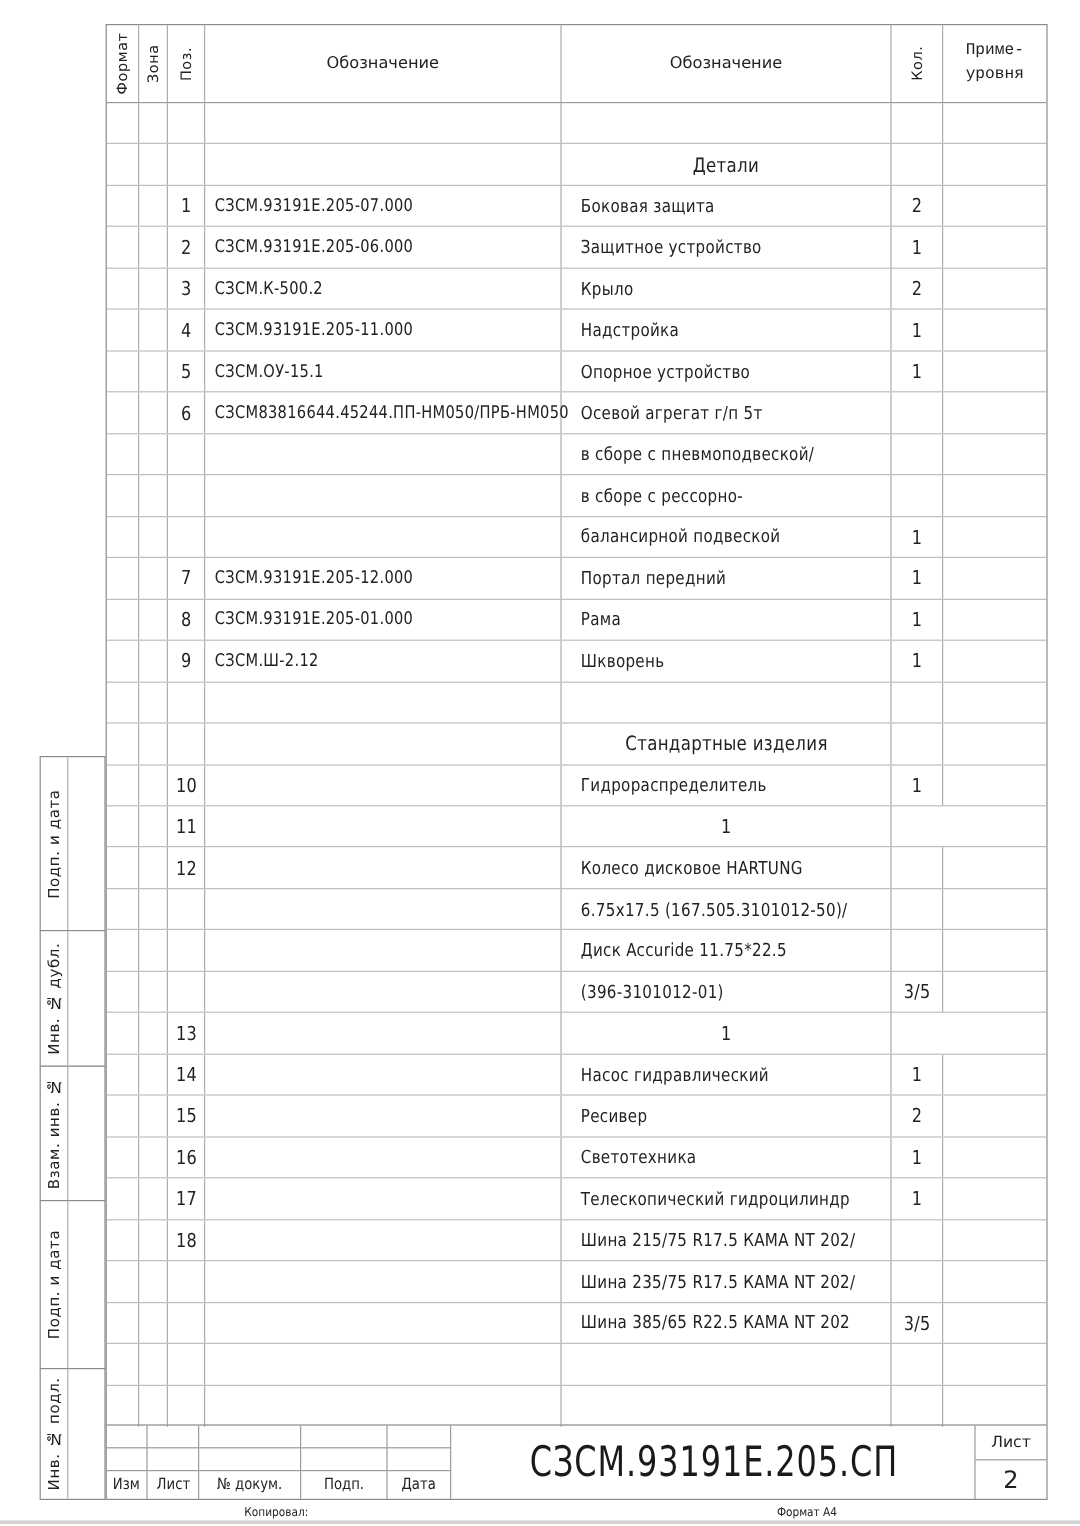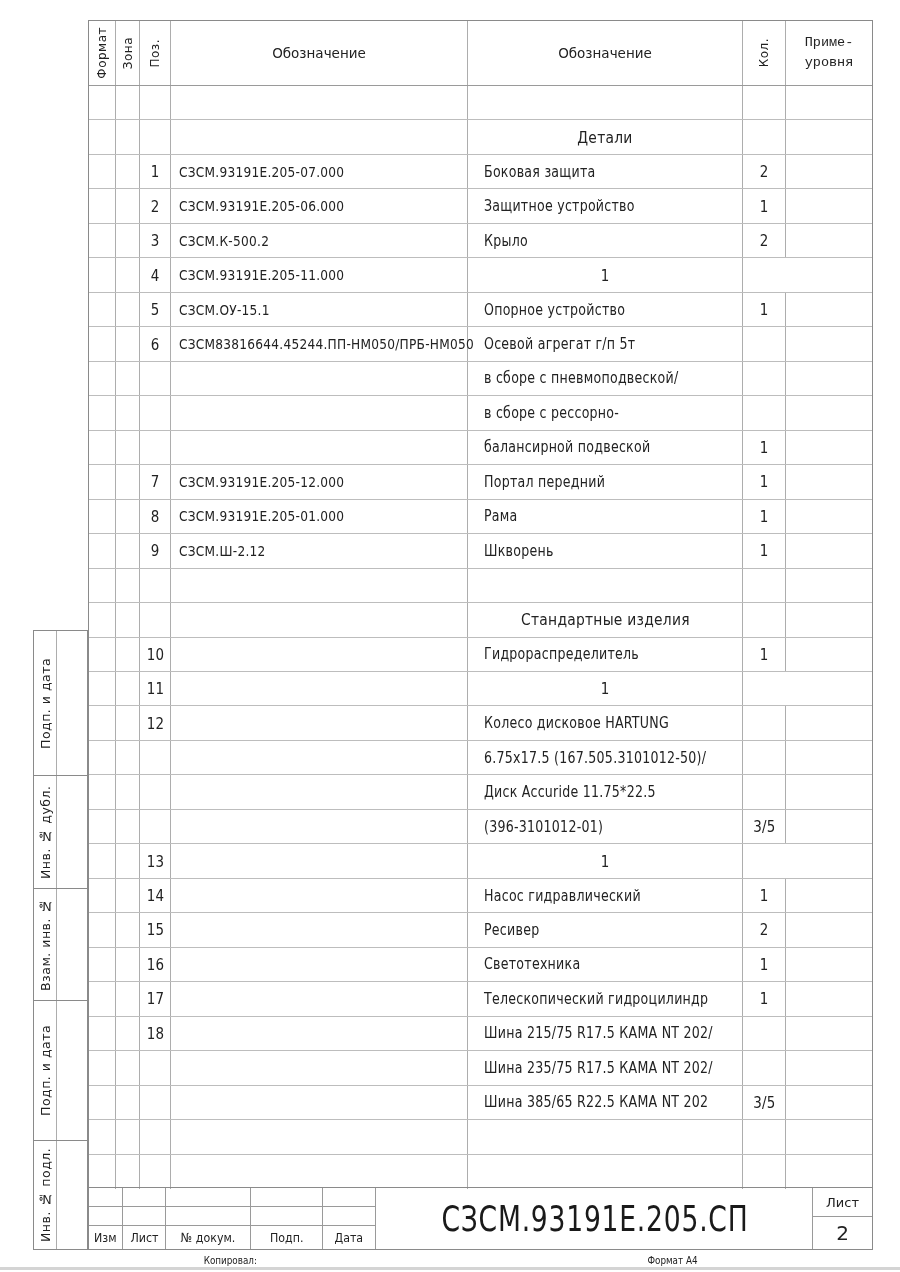--- a/index.html
+++ b/index.html
@@ -283,20 +283,23 @@
         </div>
         <div class="row">
           <div class="cell c0"></div>
           <div class="cell c1"></div>
           <div class="cell c2">
             <span class="txt">4</span>
           </div>
           <div class="cell c3">
             <span class="txt">СЗСМ.93191Е.205-11.000</span>
           </div>
+          <div class="cell c4">
+            <span class="txt">Надстройка</span>
+          </div>
           <div class="cell c5">
             <span class="txt">1</span>
           </div>
           <div class="cell c6"></div>
         </div>
         <div class="row">
           <div class="cell c0"></div>
           <div class="cell c1"></div>
           <div class="cell c2">
             <span class="txt">5</span>

